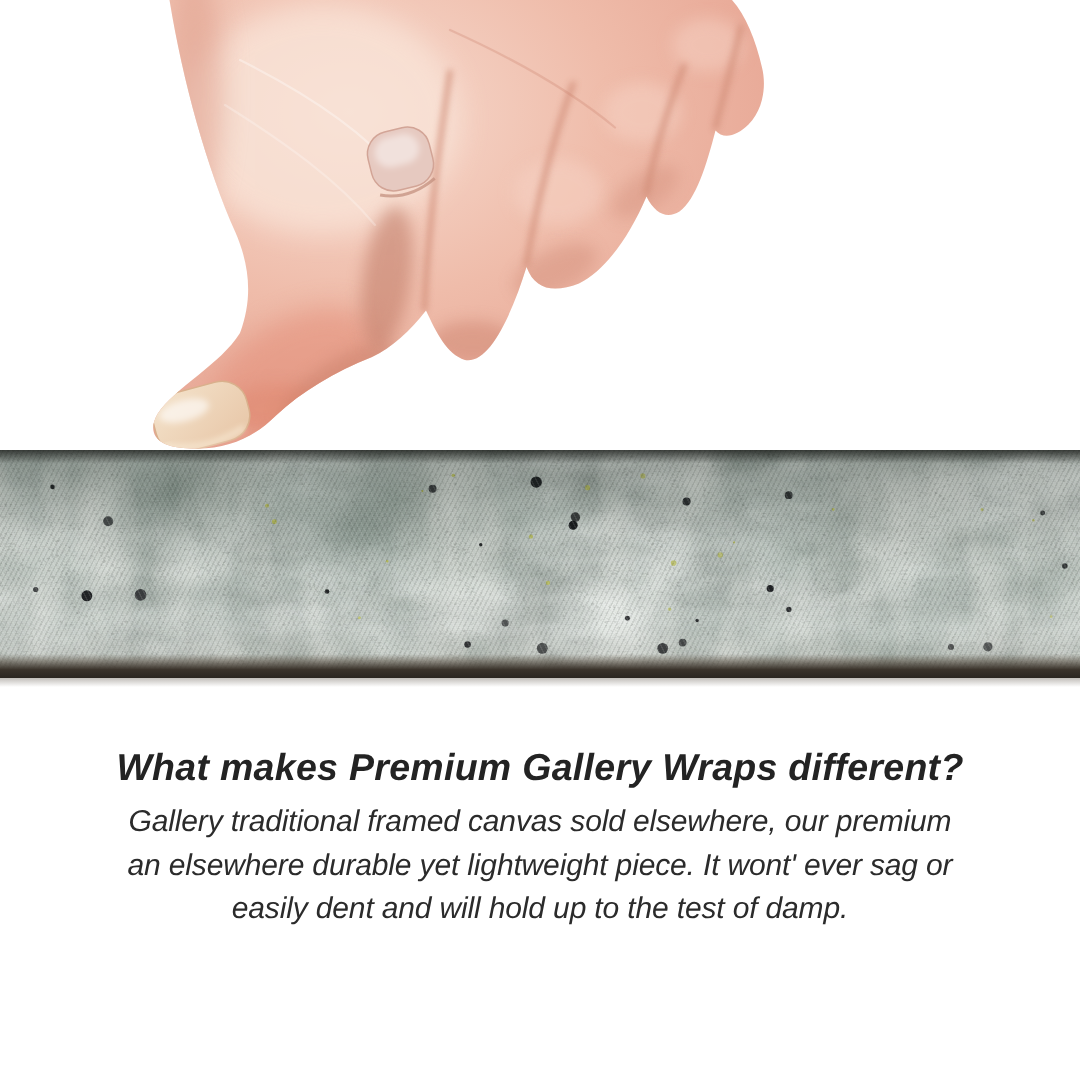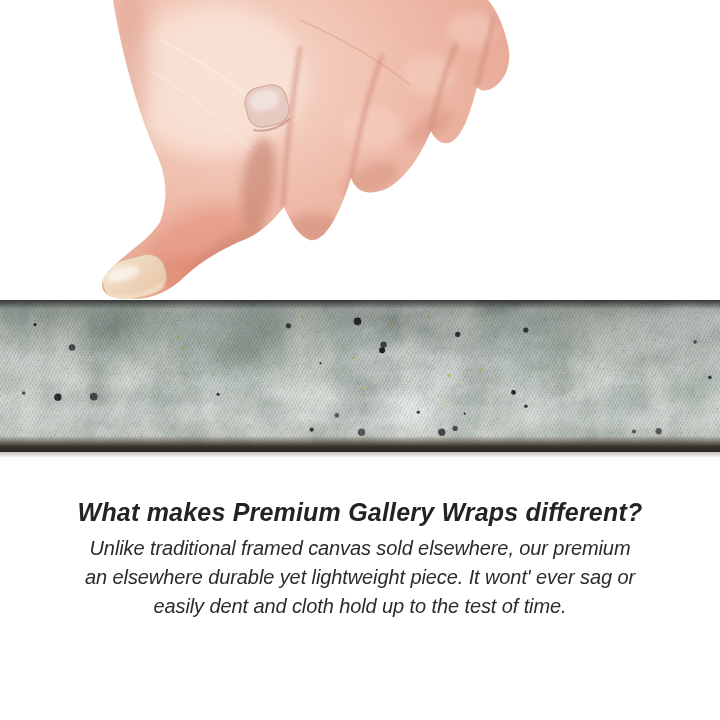--- a/index.html
+++ b/index.html
@@ -207,18 +207,18 @@
     </svg>
     <div class="strip-weave"></div>
     <div class="strip-shade"></div>
     <div class="strip-top-shadow"></div>
     <div class="strip-bottom-edge"></div>
   </div>
   <div class="strip-cast-shadow"></div>
 
   <section class="copy">
     <h1 class="headline">What makes Premium Gallery Wraps different?</h1>
-    <p class="line">Unlike traditional framed canvas sold elsewhere, our premium</p>
+    <p class="line">Gallery traditional framed canvas sold elsewhere, our premium</p>
     <p class="line">an elsewhere durable yet lightweight piece. It wont' ever sag or</p>
-    <p class="line">easily dent and cloth hold up to the test of time.</p>
+    <p class="line">easily dent and will hold up to the test of damp.</p>
   </section>
 
 </div>
 
 </body></html>

